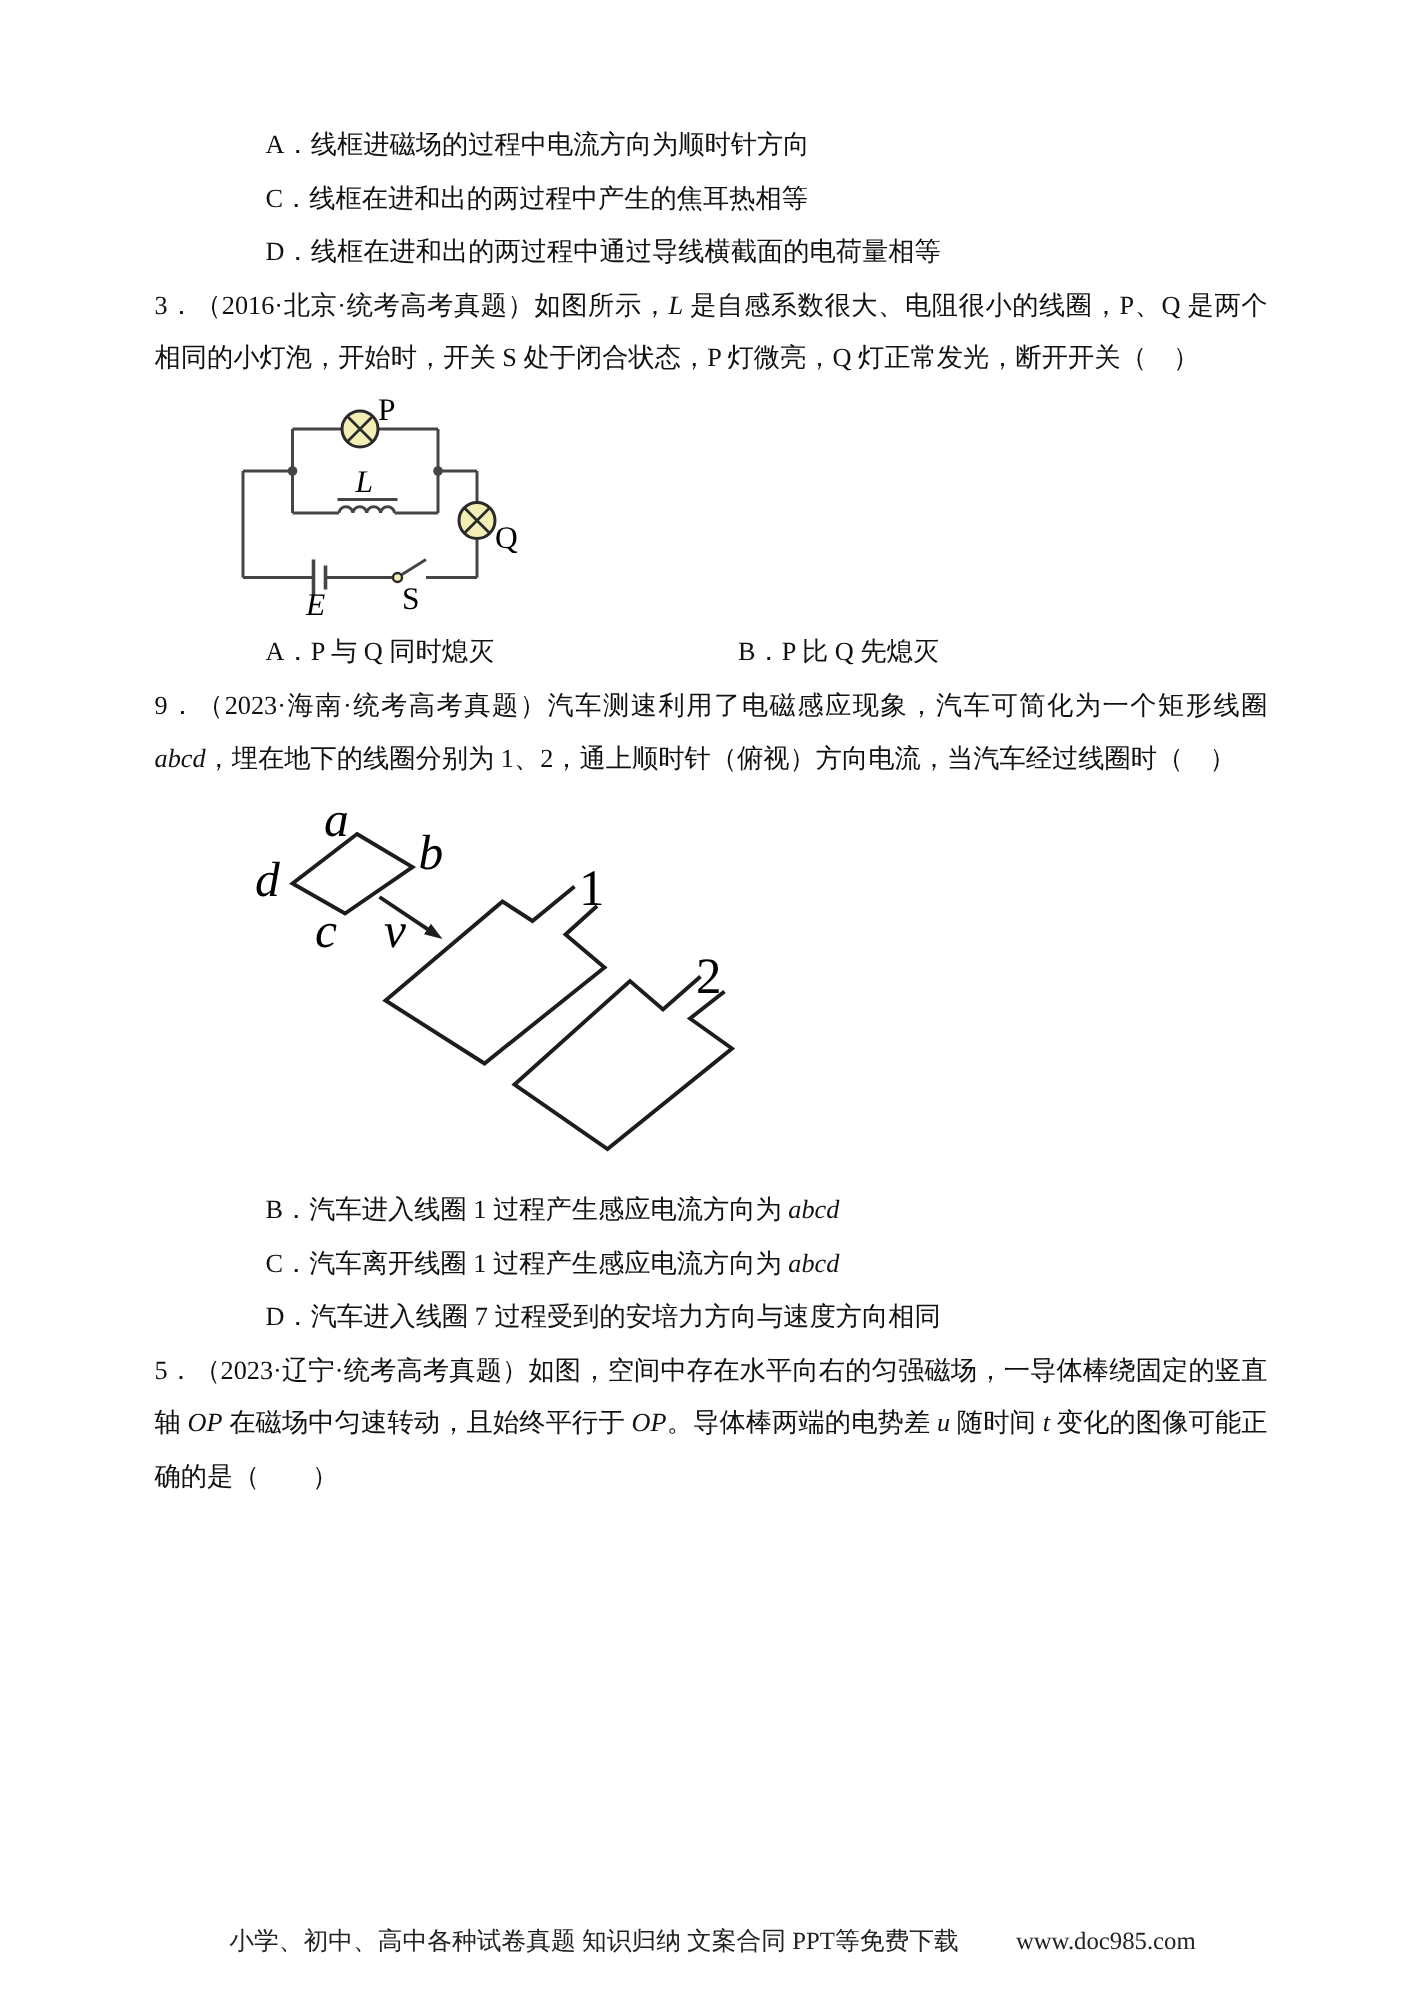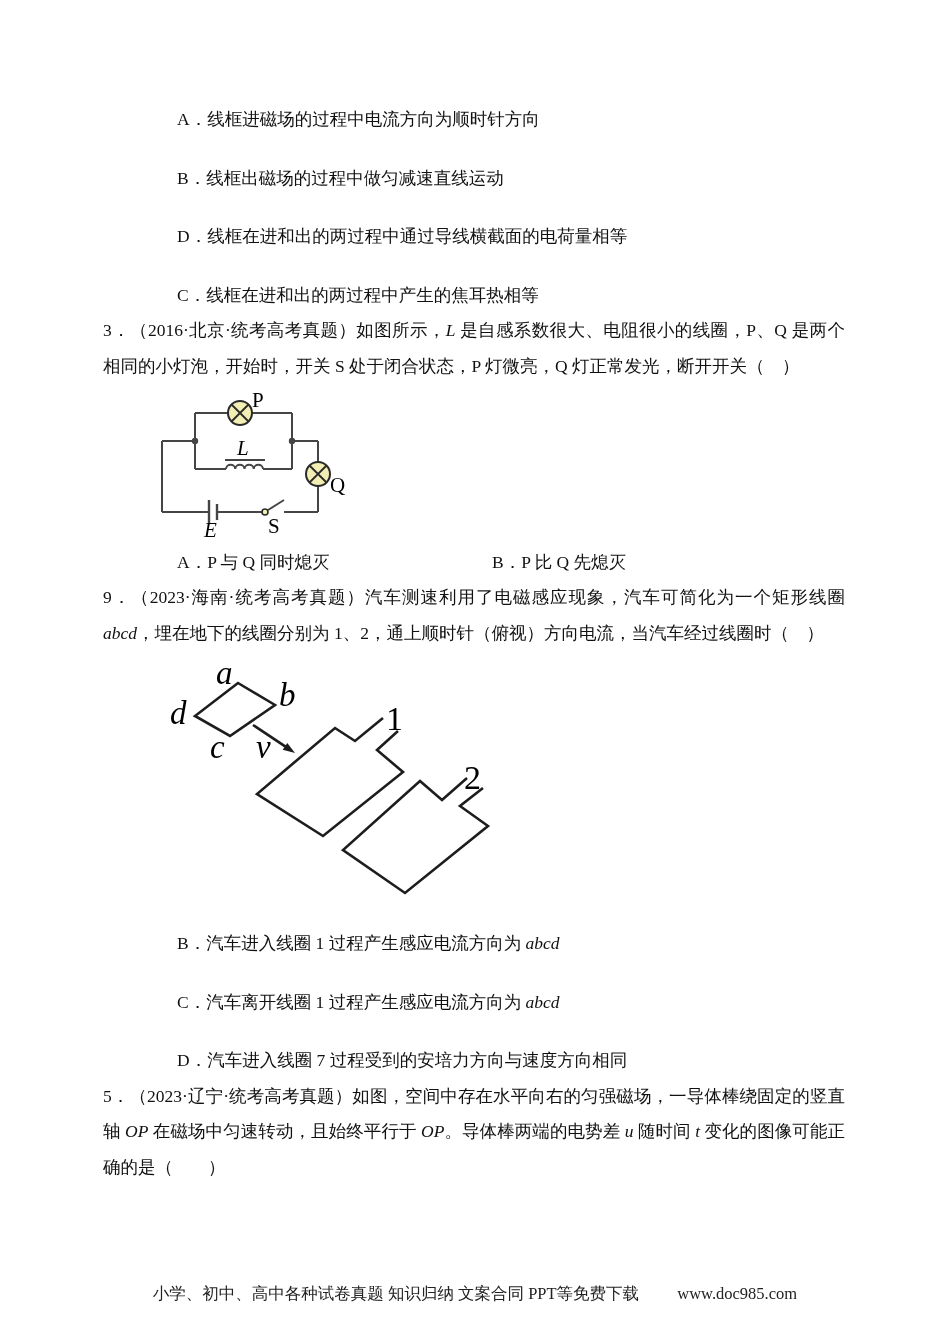--- a/index.html
+++ b/index.html
@@ -3,42 +3,41 @@
 <meta charset="utf-8">
 <style>
   html,body{margin:0;padding:0;}
   body{
     width:950px;height:1344px;position:relative;background:#ffffff;
     font-family:"Liberation Serif","DejaVu Serif",serif;
     color:#111;overflow:hidden;
   }
   .content{padding:79px 105px 0 103px;font-size:17.5px;}
   .para{margin:0;line-height:35.5px;text-align:justify;}
-  .opt{line-height:35.5px;padding-left:74px;margin-top:23px;}
+  .opt{line-height:35.5px;padding-left:74px;}
   .optrow{display:flex;line-height:35.5px;padding-left:74px;}
   .optrow .col1{width:315px;flex:0 0 315px;}
   .fig1{height:150px;margin:6px 0 4.5px 0;padding-left:55px;}
   .fig2{height:245px;margin:7px 0 13.5px 0;padding-left:57px;}
   i{font-style:italic;}
   .footer{
     position:absolute;top:1283px;left:0;width:100%;
     text-align:center;font-size:16.5px;color:#222;white-space:nowrap;
   }
   .footer .site{margin-left:34px;}
   svg text{font-family:"Liberation Serif","DejaVu Serif",serif;}
 </style>
 </head>
 <body>
 
 <div class="content">
 
   <div class="opt">A．线框进磁场的过程中电流方向为顺时针方向</div>
-  <div class="opt">B．线框出磁场的过程中做匀减速直线运动</div>
+  <div class="opt">C．线框在进和出的两过程中产生的焦耳热相等</div>
   <div class="opt">D．线框在进和出的两过程中通过导线横截面的电荷量相等</div>
-  <div class="opt">C．线框在进和出的两过程中产生的焦耳热相等</div>
 
   <p class="para"><span>3．（2016·北京·统考高考真题）如图所示，</span><i>L</i><span> 是自感系数很大、电阻很小的线圈，P、Q 是两个相同的小灯泡，开始时，开关 S 处于闭合状态，P 灯微亮，Q 灯正常发光，断开开关（　）</span></p>
 
   <div class="fig1">
     <svg width="260" height="150" viewBox="0 0 260 150">
       <g fill="none" stroke-width="2" stroke="#454545">
         <path d="M37,23 H70 M94,23 H134"></path>
         <path d="M37,23 V79 M134,23 V79"></path>
         <path d="M37,79 H68 M105,79 H134"></path>
         <path d="M68,79 a4.63,4.4 0 0 1 9.25,0 a4.63,4.4 0 0 1 9.25,0 a4.63,4.4 0 0 1 9.25,0 a4.63,4.4 0 0 1 9.25,0"></path>

